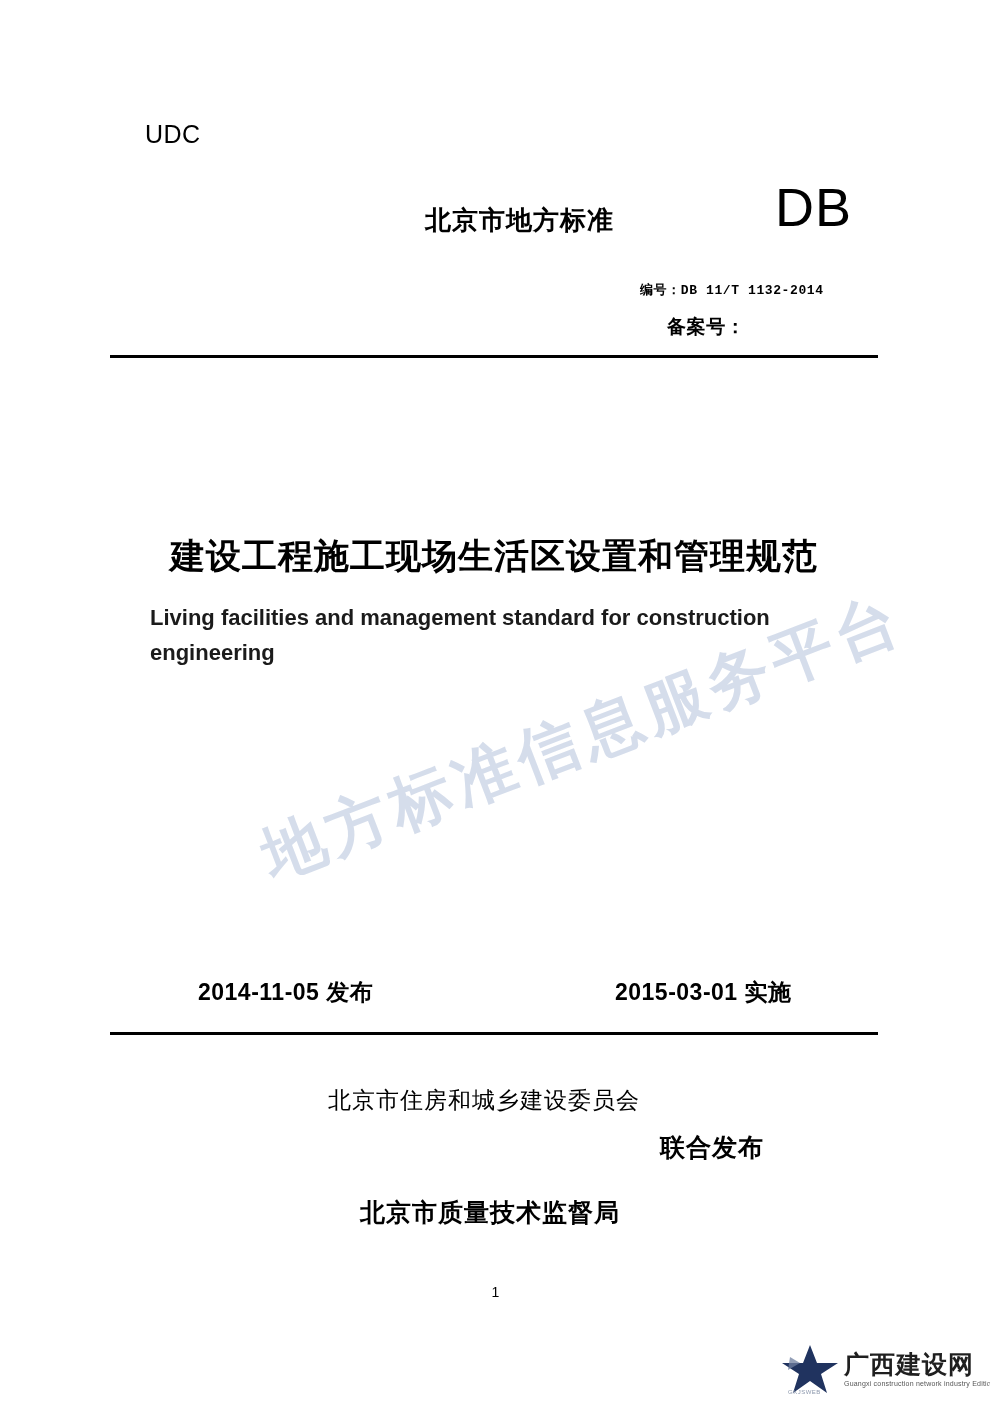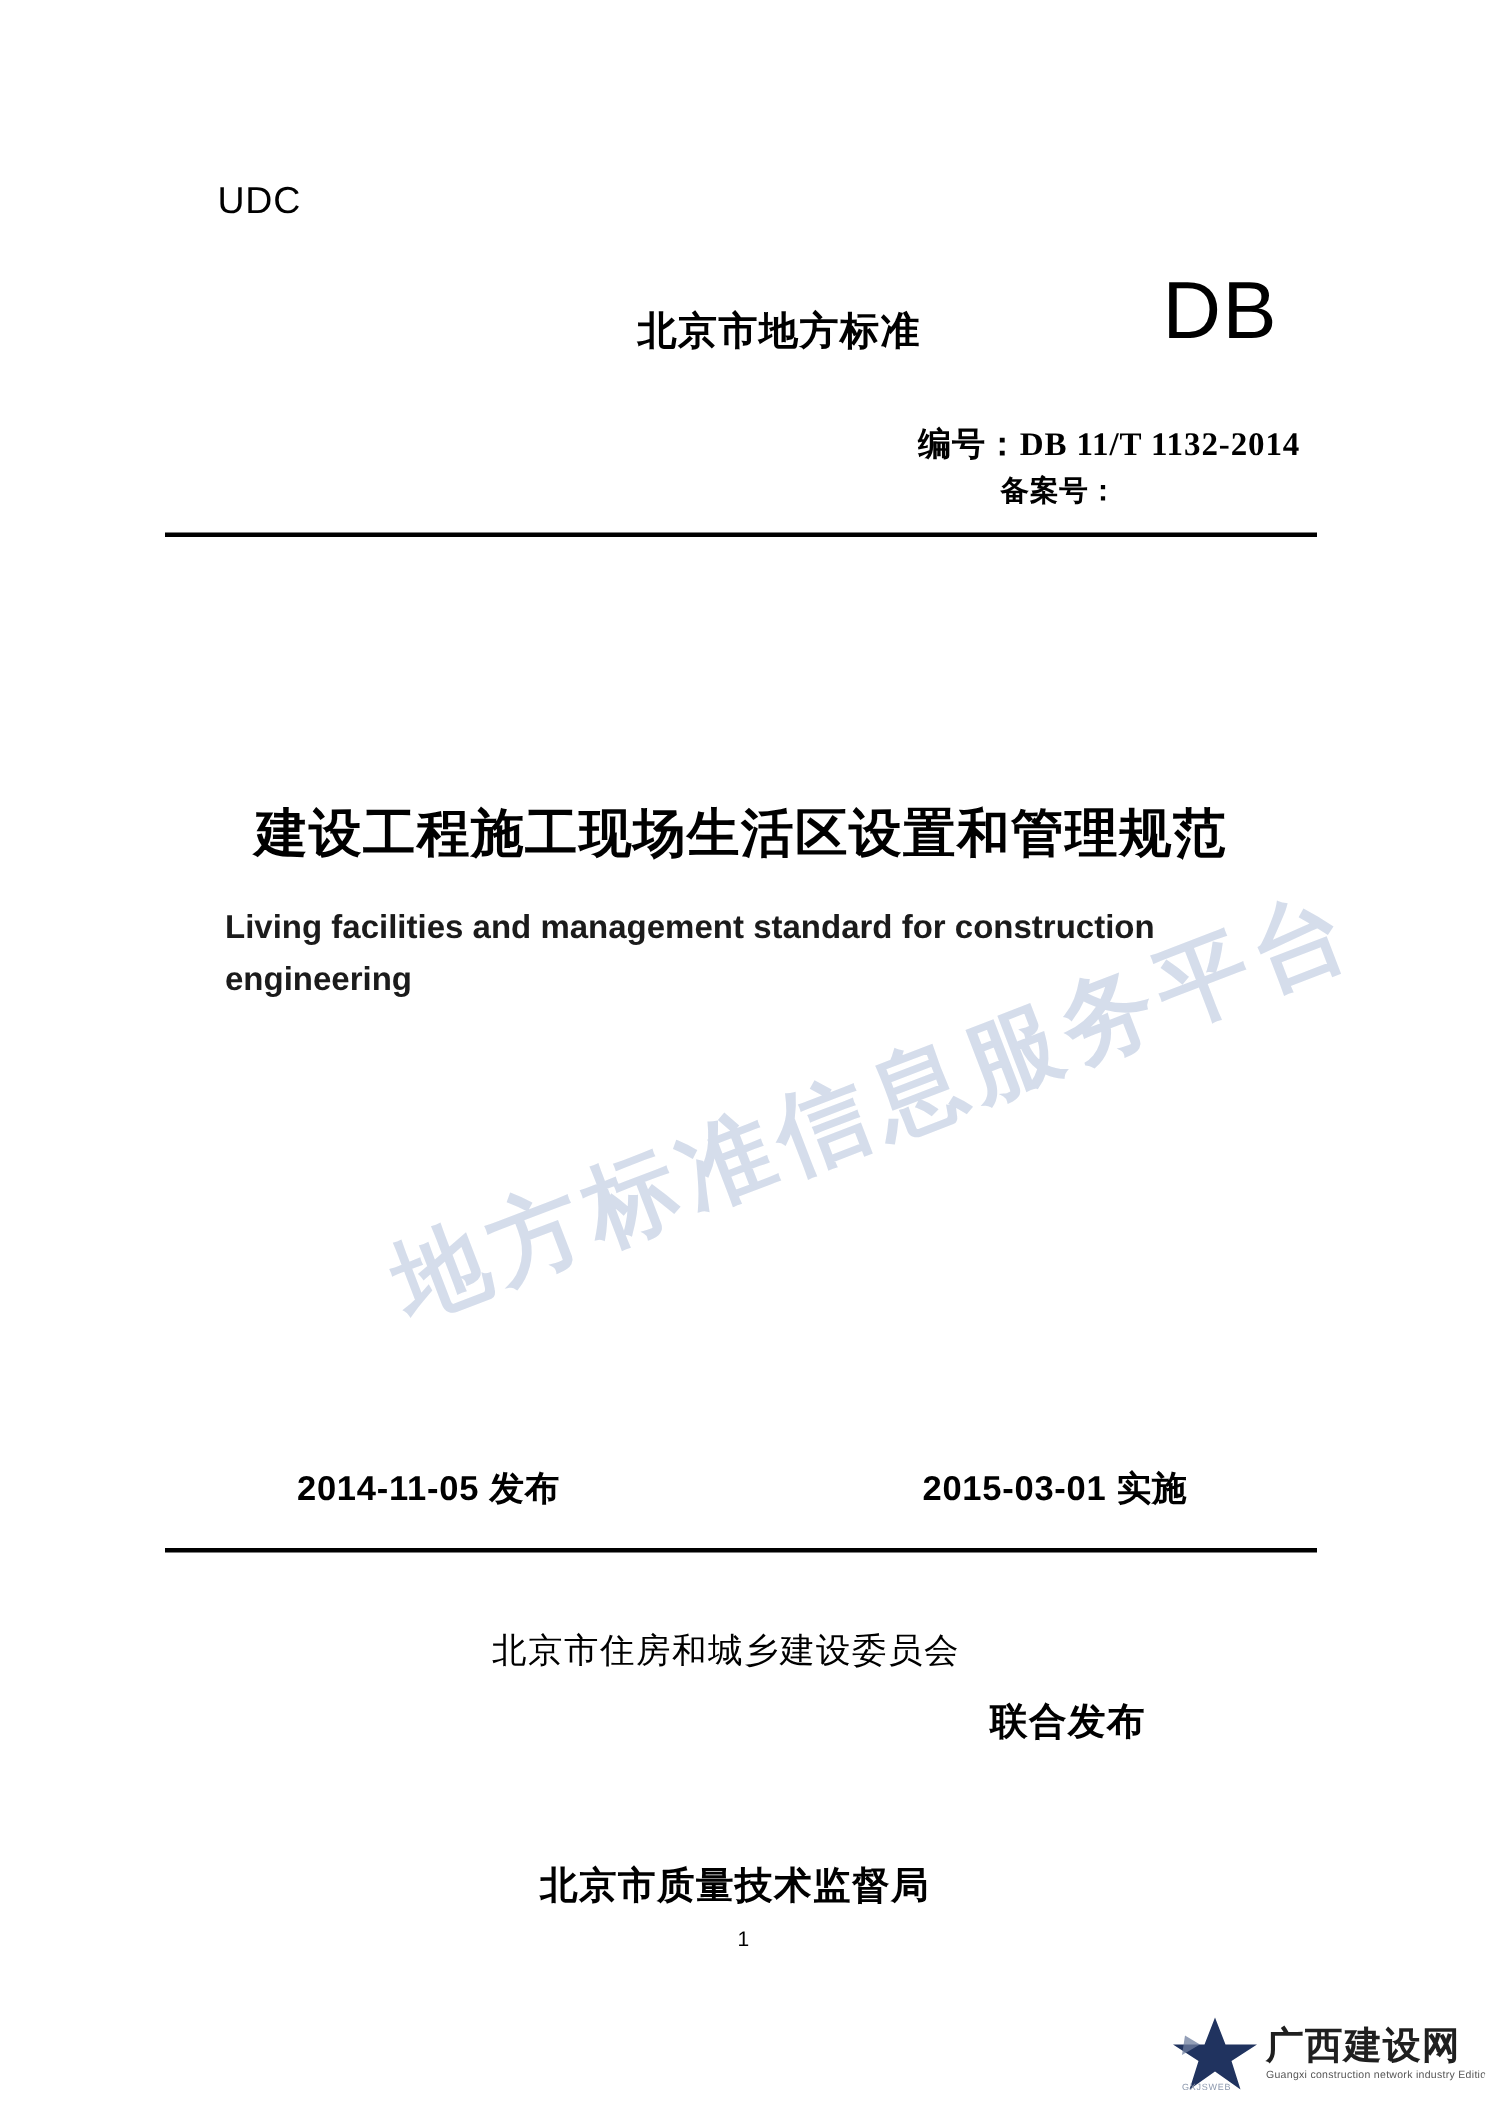--- a/index.html
+++ b/index.html
@@ -39,24 +39,24 @@
   .db-mark {
     position: absolute;
     left: 775px;
     top: 176px;
     font-size: 54px;
     letter-spacing: 1px;
     text-align: right;
   }
   .code-line {
     position: absolute;
-    left: 612px;
+    left: 640px;
     top: 281px;
-    font-family: Liberation Serif, serif;
-    font-size: 22px;
+    font-family: Liberation Mono, monospace;
+    font-size: 13px;
     font-weight: bold;
     letter-spacing: 0.6px;
   }
   .record-line {
     position: absolute;
     left: 667px;
     top: 314px;
     font-family: "Liberation Mono", monospace;
     font-size: 19px;
     font-weight: bold;
@@ -156,21 +156,20 @@
     font-weight: bold;
     letter-spacing: 1px;
   }
   .issuer-2 {
     position: absolute;
     left: 360px;
     top: 1196px;
     font-size: 25px;
     font-weight: bold;
     letter-spacing: 1px;
-    margin-top: 44px;
   }
 
   
   .page-number {
     position: absolute;
     left: 0;
     top: 1284px;
     width: 991px;
     text-align: center;
     font-size: 14px;

